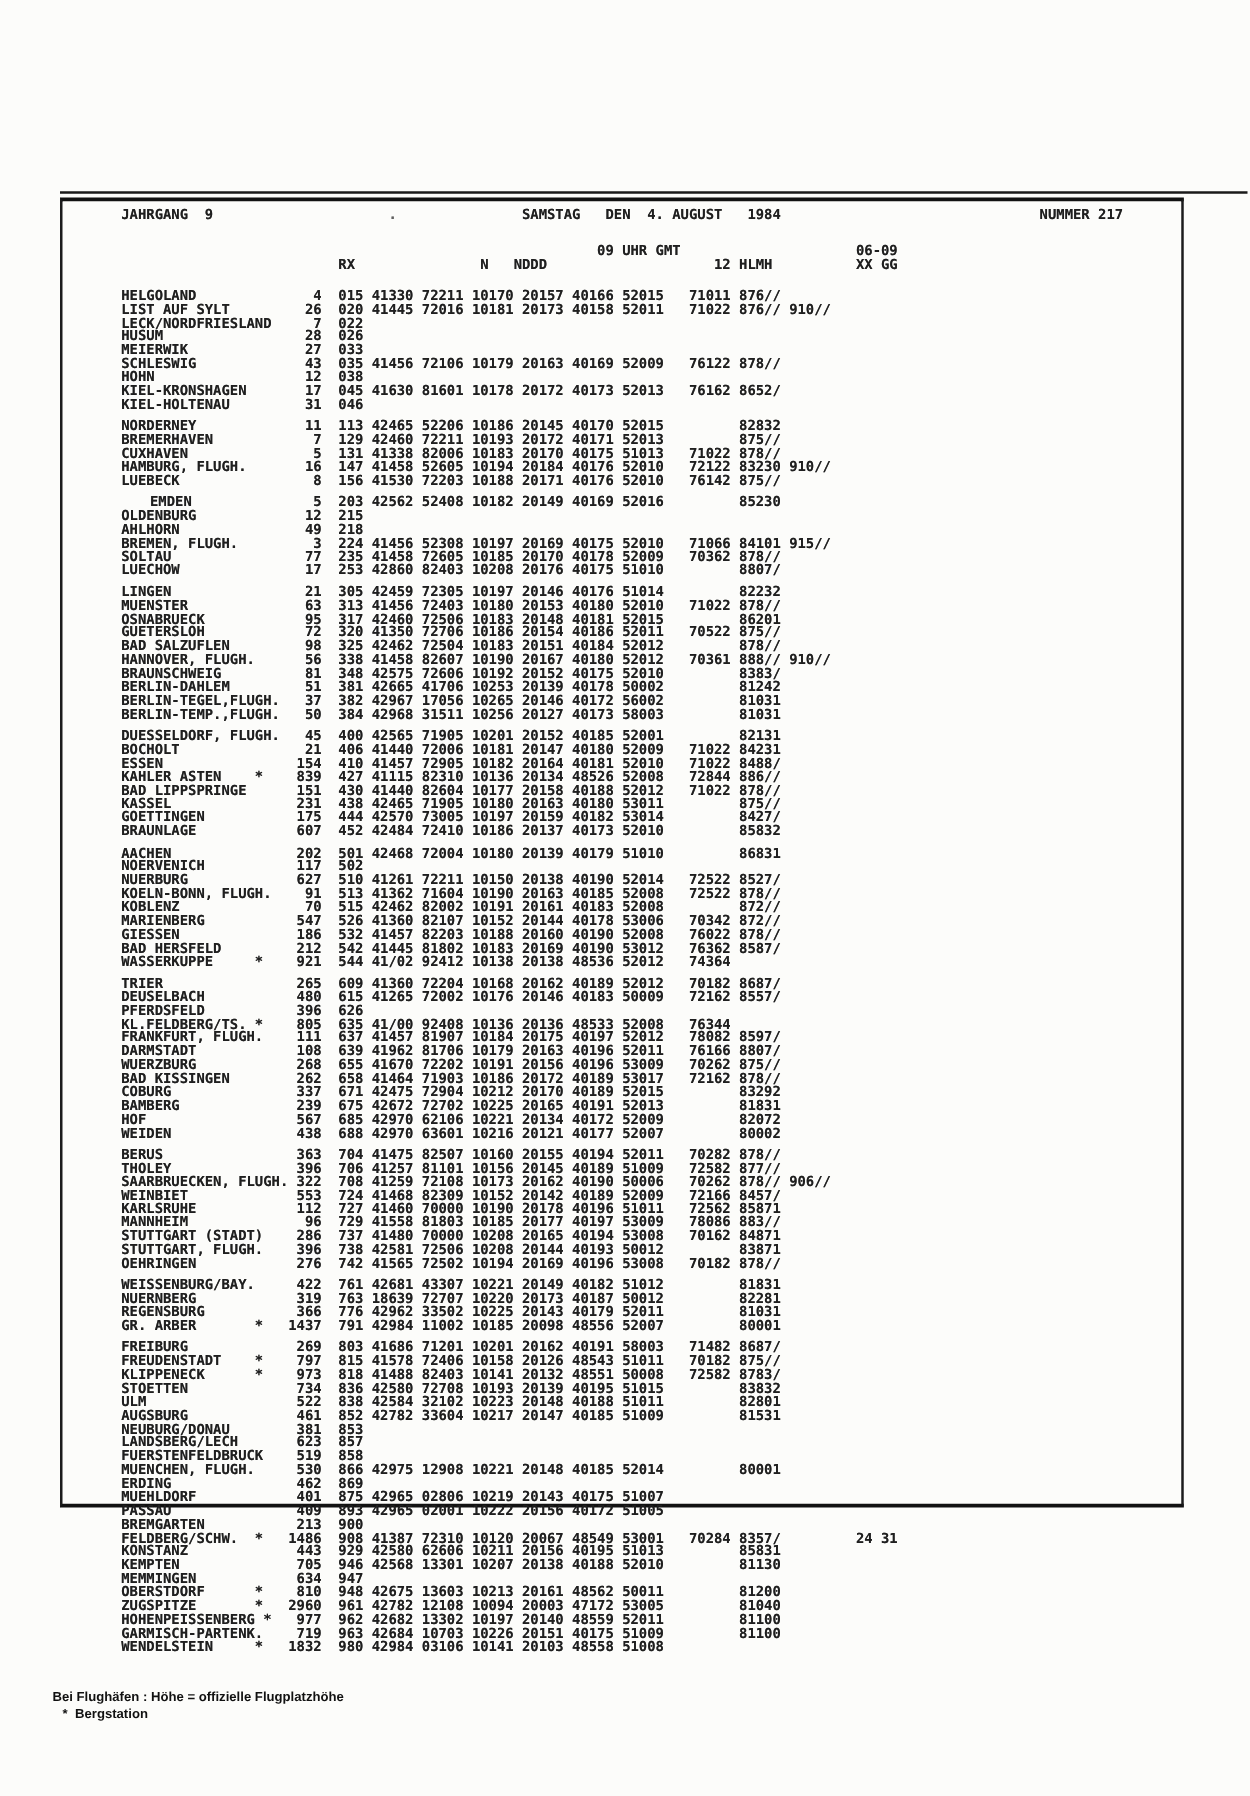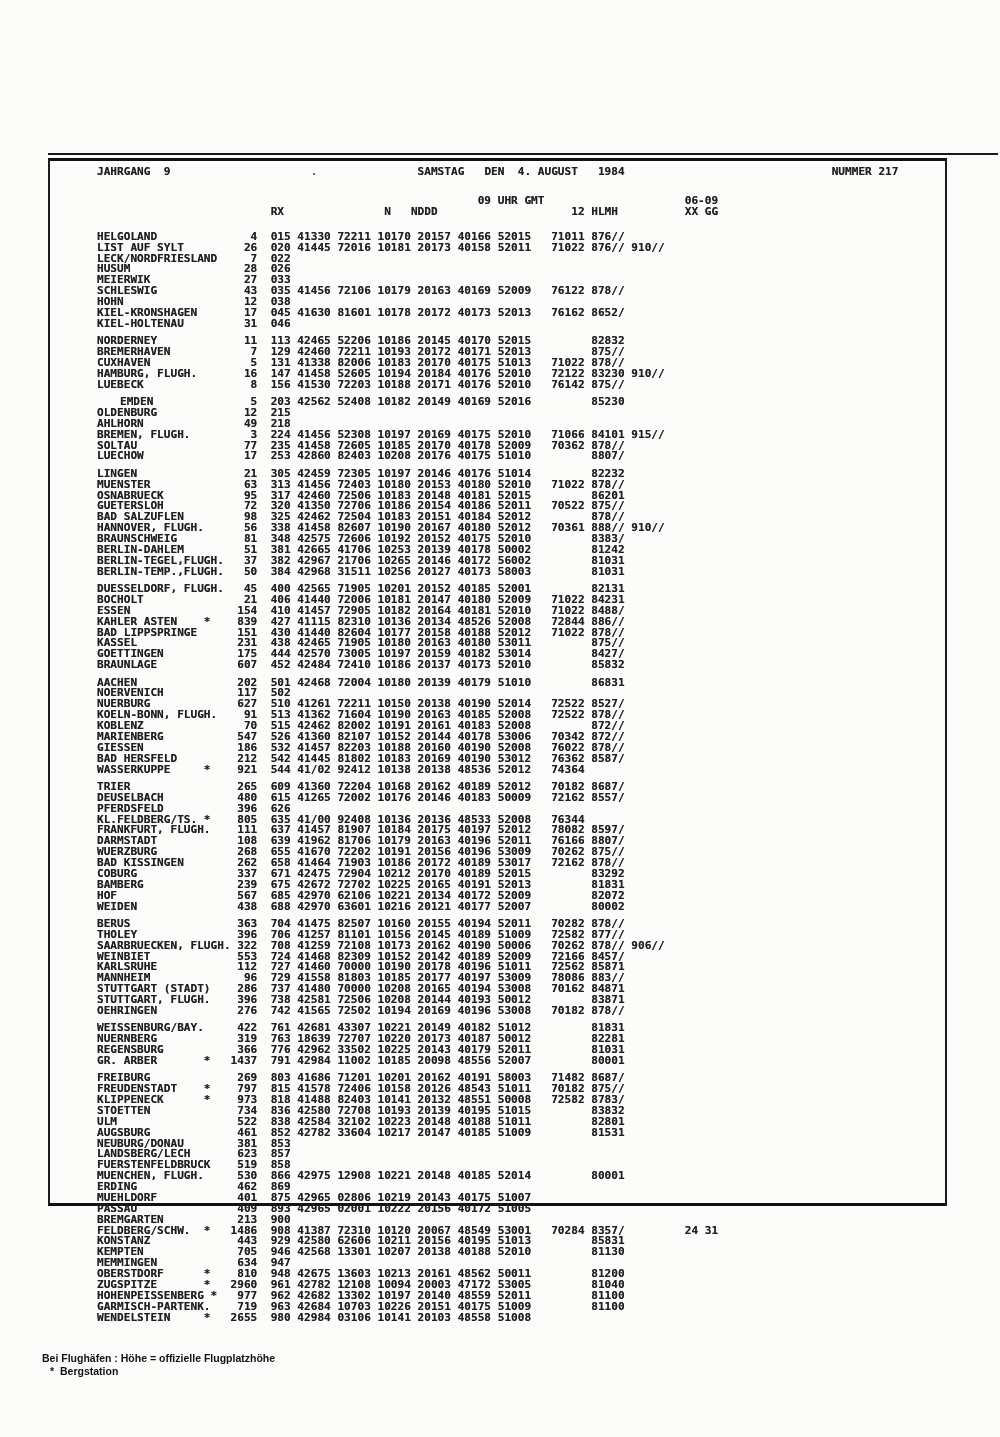--- a/index.html
+++ b/index.html
@@ -86,21 +86,21 @@
         </div>
         <div class="block">
           <div class="line"><span class="f" style="left: 0ch;">LINGEN</span><span class="f num" style="left: 19ch;">21</span><span class="f" style="left: 26ch;">305</span><span class="f" style="left: 30ch;">42459 72305 10197 20146 40176 51014</span><span class="f" style="left: 74ch;">82232</span></div>
           <div class="line"><span class="f" style="left: 0ch;">MUENSTER</span><span class="f num" style="left: 19ch;">63</span><span class="f" style="left: 26ch;">313</span><span class="f" style="left: 30ch;">41456 72403 10180 20153 40180 52010</span><span class="f" style="left: 68ch;">71022</span><span class="f" style="left: 74ch;">878//</span></div>
           <div class="line"><span class="f" style="left: 0ch;">OSNABRUECK</span><span class="f num" style="left: 19ch;">95</span><span class="f" style="left: 26ch;">317</span><span class="f" style="left: 30ch;">42460 72506 10183 20148 40181 52015</span><span class="f" style="left: 74ch;">86201</span></div>
           <div class="line"><span class="f" style="left: 0ch;">GUETERSLOH</span><span class="f num" style="left: 19ch;">72</span><span class="f" style="left: 26ch;">320</span><span class="f" style="left: 30ch;">41350 72706 10186 20154 40186 52011</span><span class="f" style="left: 68ch;">70522</span><span class="f" style="left: 74ch;">875//</span></div>
           <div class="line"><span class="f" style="left: 0ch;">BAD SALZUFLEN</span><span class="f num" style="left: 19ch;">98</span><span class="f" style="left: 26ch;">325</span><span class="f" style="left: 30ch;">42462 72504 10183 20151 40184 52012</span><span class="f" style="left: 74ch;">878//</span></div>
           <div class="line"><span class="f" style="left: 0ch;">HANNOVER, FLUGH.</span><span class="f num" style="left: 19ch;">56</span><span class="f" style="left: 26ch;">338</span><span class="f" style="left: 30ch;">41458 82607 10190 20167 40180 52012</span><span class="f" style="left: 68ch;">70361</span><span class="f" style="left: 74ch;">888//</span><span class="f" style="left: 80ch;">910//</span></div>
           <div class="line"><span class="f" style="left: 0ch;">BRAUNSCHWEIG</span><span class="f num" style="left: 19ch;">81</span><span class="f" style="left: 26ch;">348</span><span class="f" style="left: 30ch;">42575 72606 10192 20152 40175 52010</span><span class="f" style="left: 74ch;">8383/</span></div>
           <div class="line"><span class="f" style="left: 0ch;">BERLIN-DAHLEM</span><span class="f num" style="left: 19ch;">51</span><span class="f" style="left: 26ch;">381</span><span class="f" style="left: 30ch;">42665 41706 10253 20139 40178 50002</span><span class="f" style="left: 74ch;">81242</span></div>
-          <div class="line"><span class="f" style="left: 0ch;">BERLIN-TEGEL,FLUGH.</span><span class="f num" style="left: 19ch;">37</span><span class="f" style="left: 26ch;">382</span><span class="f" style="left: 30ch;">42967 21706 10265 20146 40172 56002</span><span class="f" style="left: 74ch;">81031</span></div>
+          <div class="line"><span class="f" style="left: 0ch;">BERLIN-TEGEL,FLUGH.</span><span class="f num" style="left: 19ch;">37</span><span class="f" style="left: 26ch;">382</span><span class="f" style="left: 30ch;">42967 17056 10265 20146 40172 56002</span><span class="f" style="left: 74ch;">81031</span></div>
           <div class="line"><span class="f" style="left: 0ch;">BERLIN-TEMP.,FLUGH.</span><span class="f num" style="left: 19ch;">50</span><span class="f" style="left: 26ch;">384</span><span class="f" style="left: 30ch;">42968 31511 10256 20127 40173 58003</span><span class="f" style="left: 74ch;">81031</span></div>
         </div>
         <div class="block">
           <div class="line"><span class="f" style="left: 0ch;">DUESSELDORF, FLUGH.</span><span class="f num" style="left: 19ch;">45</span><span class="f" style="left: 26ch;">400</span><span class="f" style="left: 30ch;">42565 71905 10201 20152 40185 52001</span><span class="f" style="left: 74ch; text-align: right;">82131</span></div>
           <div class="line"><span class="f" style="left: 0ch;">BOCHOLT</span><span class="f num" style="left: 19ch;">21</span><span class="f" style="left: 26ch;">406</span><span class="f" style="left: 30ch;">41440 72006 10181 20147 40180 52009</span><span class="f" style="left: 68ch;">71022</span><span class="f" style="left: 74ch;">84231</span></div>
           <div class="line"><span class="f" style="left: 0ch;">ESSEN</span><span class="f num" style="left: 19ch;">154</span><span class="f" style="left: 26ch;">410</span><span class="f" style="left: 30ch;">41457 72905 10182 20164 40181 52010</span><span class="f" style="left: 68ch;">71022</span><span class="f" style="left: 74ch;">8488/</span></div>
           <div class="line"><span class="f" style="left: 0ch;">KAHLER ASTEN</span><span class="f" style="left: 16ch;">*</span><span class="f num" style="left: 19ch;">839</span><span class="f" style="left: 26ch;">427</span><span class="f" style="left: 30ch;">41115 82310 10136 20134 48526 52008</span><span class="f" style="left: 68ch;">72844</span><span class="f" style="left: 74ch;">886//</span></div>
           <div class="line"><span class="f" style="left: 0ch;">BAD LIPPSPRINGE</span><span class="f num" style="left: 19ch;">151</span><span class="f" style="left: 26ch;">430</span><span class="f" style="left: 30ch;">41440 82604 10177 20158 40188 52012</span><span class="f" style="left: 68ch;">71022</span><span class="f" style="left: 74ch;">878//</span></div>
           <div class="line"><span class="f" style="left: 0ch;">KASSEL</span><span class="f num" style="left: 19ch;">231</span><span class="f" style="left: 26ch;">438</span><span class="f" style="left: 30ch;">42465 71905 10180 20163 40180 53011</span><span class="f" style="left: 74ch;">875//</span></div>
           <div class="line"><span class="f" style="left: 0ch;">GOETTINGEN</span><span class="f num" style="left: 19ch;">175</span><span class="f" style="left: 26ch;">444</span><span class="f" style="left: 30ch;">42570 73005 10197 20159 40182 53014</span><span class="f" style="left: 74ch;">8427/</span></div>
@@ -164,21 +164,21 @@
           <div class="line"><span class="f" style="left: 0ch;">PASSAU</span><span class="f num" style="left: 19ch;">409</span><span class="f" style="left: 26ch;">893</span><span class="f" style="left: 30ch;">42965 02001 10222 20156 40172 51005</span></div>
           <div class="line"><span class="f" style="left: 0ch;">BREMGARTEN</span><span class="f num" style="left: 19ch;">213</span><span class="f" style="left: 26ch;">900</span></div>
           <div class="line"><span class="f" style="left: 0ch;">FELDBERG/SCHW.</span><span class="f" style="left: 16ch;">*</span><span class="f num" style="left: 19ch;">1486</span><span class="f" style="left: 26ch;">908</span><span class="f" style="left: 30ch;">41387 72310 10120 20067 48549 53001</span><span class="f" style="left: 68ch;">70284</span><span class="f" style="left: 74ch;">8357/</span><span class="f" style="left: 88ch;">24 31</span></div>
           <div class="line"><span class="f" style="left: 0ch;">KONSTANZ</span><span class="f num" style="left: 19ch;">443</span><span class="f" style="left: 26ch;">929</span><span class="f" style="left: 30ch;">42580 62606 10211 20156 40195 51013</span><span class="f" style="left: 74ch;">85831</span></div>
           <div class="line"><span class="f" style="left: 0ch;">KEMPTEN</span><span class="f num" style="left: 19ch;">705</span><span class="f" style="left: 26ch;">946</span><span class="f" style="left: 30ch;">42568 13301 10207 20138 40188 52010</span><span class="f" style="left: 74ch;">81130</span></div>
           <div class="line"><span class="f" style="left: 0ch;">MEMMINGEN</span><span class="f num" style="left: 19ch;">634</span><span class="f" style="left: 26ch;">947</span></div>
           <div class="line"><span class="f" style="left: 0ch;">OBERSTDORF</span><span class="f" style="left: 16ch;">*</span><span class="f num" style="left: 19ch;">810</span><span class="f" style="left: 26ch;">948</span><span class="f" style="left: 30ch;">42675 13603 10213 20161 48562 50011</span><span class="f" style="left: 74ch;">81200</span></div>
           <div class="line"><span class="f" style="left: 0ch;">ZUGSPITZE</span><span class="f" style="left: 16ch;">*</span><span class="f num" style="left: 19ch;">2960</span><span class="f" style="left: 26ch;">961</span><span class="f" style="left: 30ch;">42782 12108 10094 20003 47172 53005</span><span class="f" style="left: 74ch;">81040</span></div>
           <div class="line"><span class="f" style="left: 0ch;">HOHENPEISSENBERG</span><span class="f" style="left: 17ch;">*</span><span class="f num" style="left: 19ch;">977</span><span class="f" style="left: 26ch;">962</span><span class="f" style="left: 30ch;">42682 13302 10197 20140 48559 52011</span><span class="f" style="left: 74ch;">81100</span></div>
           <div class="line"><span class="f" style="left: 0ch;">GARMISCH-PARTENK.</span><span class="f num" style="left: 19ch;">719</span><span class="f" style="left: 26ch;">963</span><span class="f" style="left: 30ch;">42684 10703 10226 20151 40175 51009</span><span class="f" style="left: 74ch;">81100</span></div>
-          <div class="line"><span class="f" style="left: 0ch;">WENDELSTEIN</span><span class="f" style="left: 16ch;">*</span><span class="f num" style="left: 19ch;">2655</span><span class="f" style="left: 26ch;">980</span><span class="f" style="left: 30ch;">42984 03106 10141 20103 48558 51008</span></div>
+          <div class="line"><span class="f" style="left: 0ch;">WENDELSTEIN</span><span class="f" style="left: 16ch;">*</span><span class="f num" style="left: 19ch;">1832</span><span class="f" style="left: 26ch;">980</span><span class="f" style="left: 30ch;">42984 03106 10141 20103 48558 51008</span></div>
         </div>
       </div>
 
   </div>
 
   <div class="footer">
     <div>Bei Flughäfen : Höhe = offizielle Flugplatzhöhe</div>
     <div class="foot2"><span class="star">*</span><span>Bergstation</span></div>
   </div>
 

